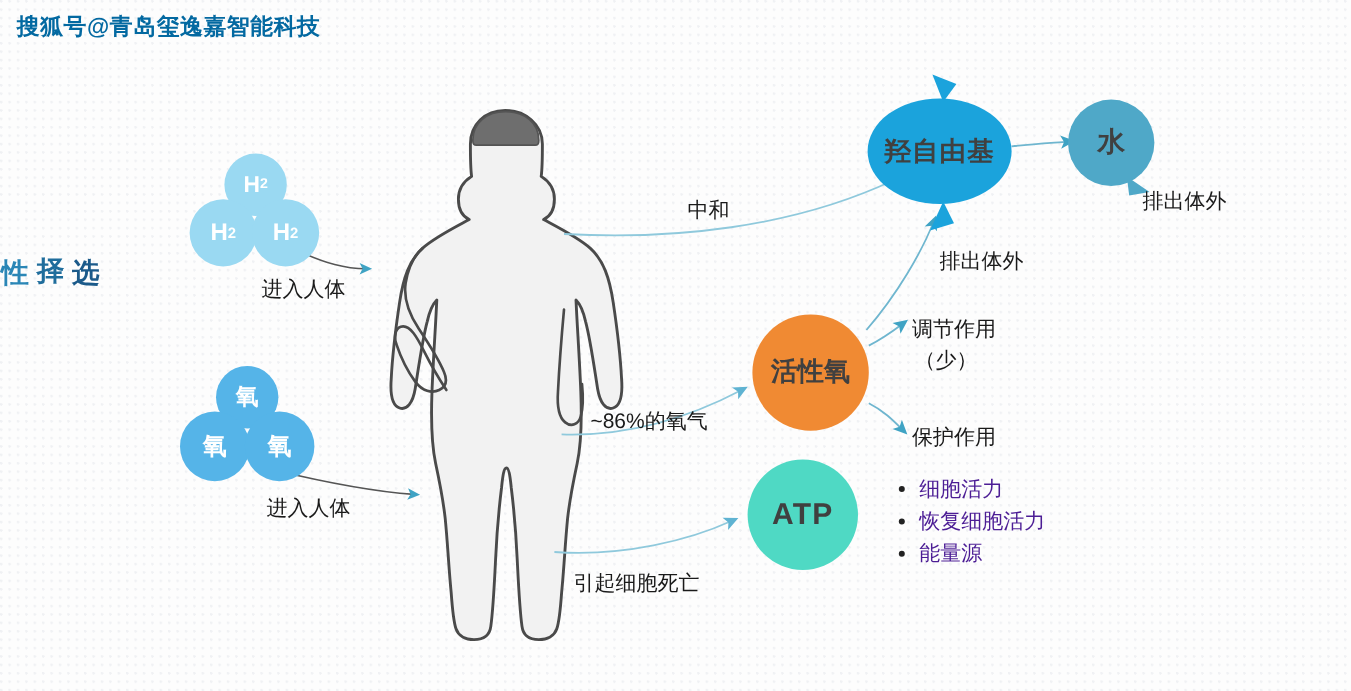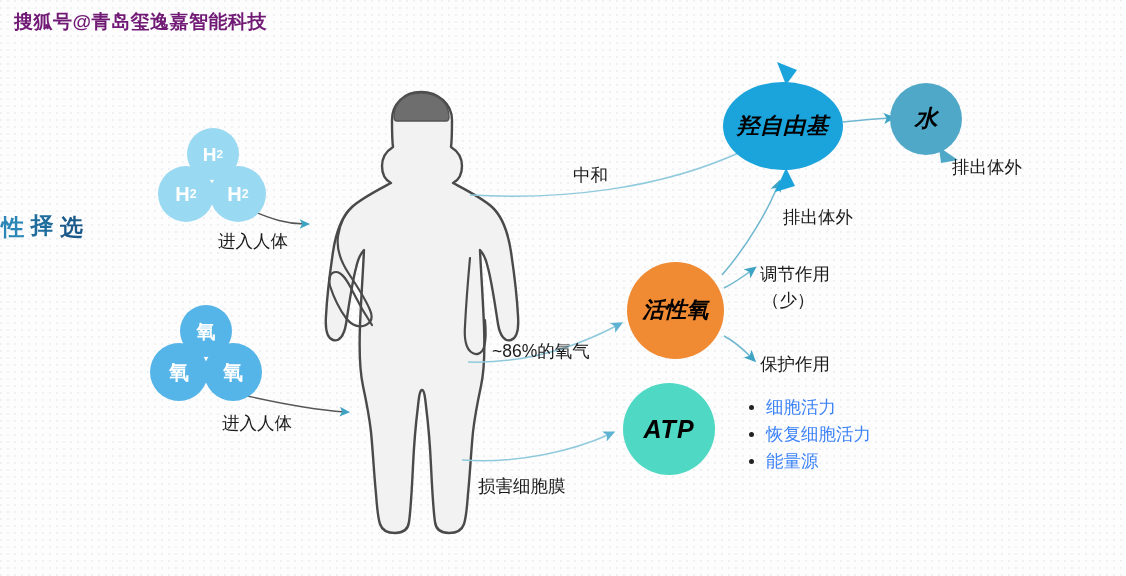--- a/index.html
+++ b/index.html
@@ -26,21 +26,21 @@
     background-size: 7px 7px;
     pointer-events: none;
   }
 
   .watermark {
     position: absolute;
     left: 14px;
     top: 9px;
     font-size: 19px;
     font-weight: bold;
-    color: #701a75;
+    color: #0369a1;
     letter-spacing: 0.5px;
     white-space: nowrap;
   }
 
   
   .vert-title {
     position: absolute;
     left: 52px;
     top: 196px;
     width: 34px;
@@ -74,42 +74,41 @@
     line-height: 1;
   }
 
   
   .bubble {
     position: absolute;
     border-radius: 50%;
     display: flex;
     align-items: center;
     justify-content: center;
-    color: #000000;
+    color: #404040;
     font-weight: bold;
     text-align: center;
     line-height: 1.12;
     box-shadow: 0 0 0 0 rgba(0,0,0,0);
-    font-style: italic;
   }
 
   
   .caption {
     position: absolute;
     color: #1a1a1a;
     white-space: nowrap;
     font-size: 17px;
   }
   .caption.cn {
     font-size: 17.5px;
   }
 
   .bullets {
     position: absolute;
-    color: #3b82f6;
+    color: #4c1d95;
     font-size: 17.5px;
     line-height: 1.55;
     list-style: none;
     margin: 0;
     padding: 0;
   }
   .bullets li {
     position: relative;
     padding-left: 19px;
     white-space: nowrap;
@@ -312,21 +311,21 @@
 
   <div class="caption cn" style="left:783px; top:205px;">排出体外</div>
 
   <div class="caption cn" style="left:760px; top:262px;">调节作用</div>
   <div class="caption cn" style="left:762px; top:288px;">（少）</div>
 
   <div class="caption cn" style="left:760px; top:352px;">保护作用</div>
 
   <div class="caption cn" style="left:492px; top:339px;">~86%的氧气</div>
 
-  <div class="caption cn" style="left:478px; top:474px;">损害细胞膜</div>
+  <div class="caption cn" style="left:478px; top:474px;">引起细胞死亡</div>
 
   <ul class="bullets" style="left:747px; top:394px;">
     <li>细胞活力</li>
     <li>恢复细胞活力</li>
     <li>能量源</li>
   </ul>
 
 </div>
 
 </body></html>

